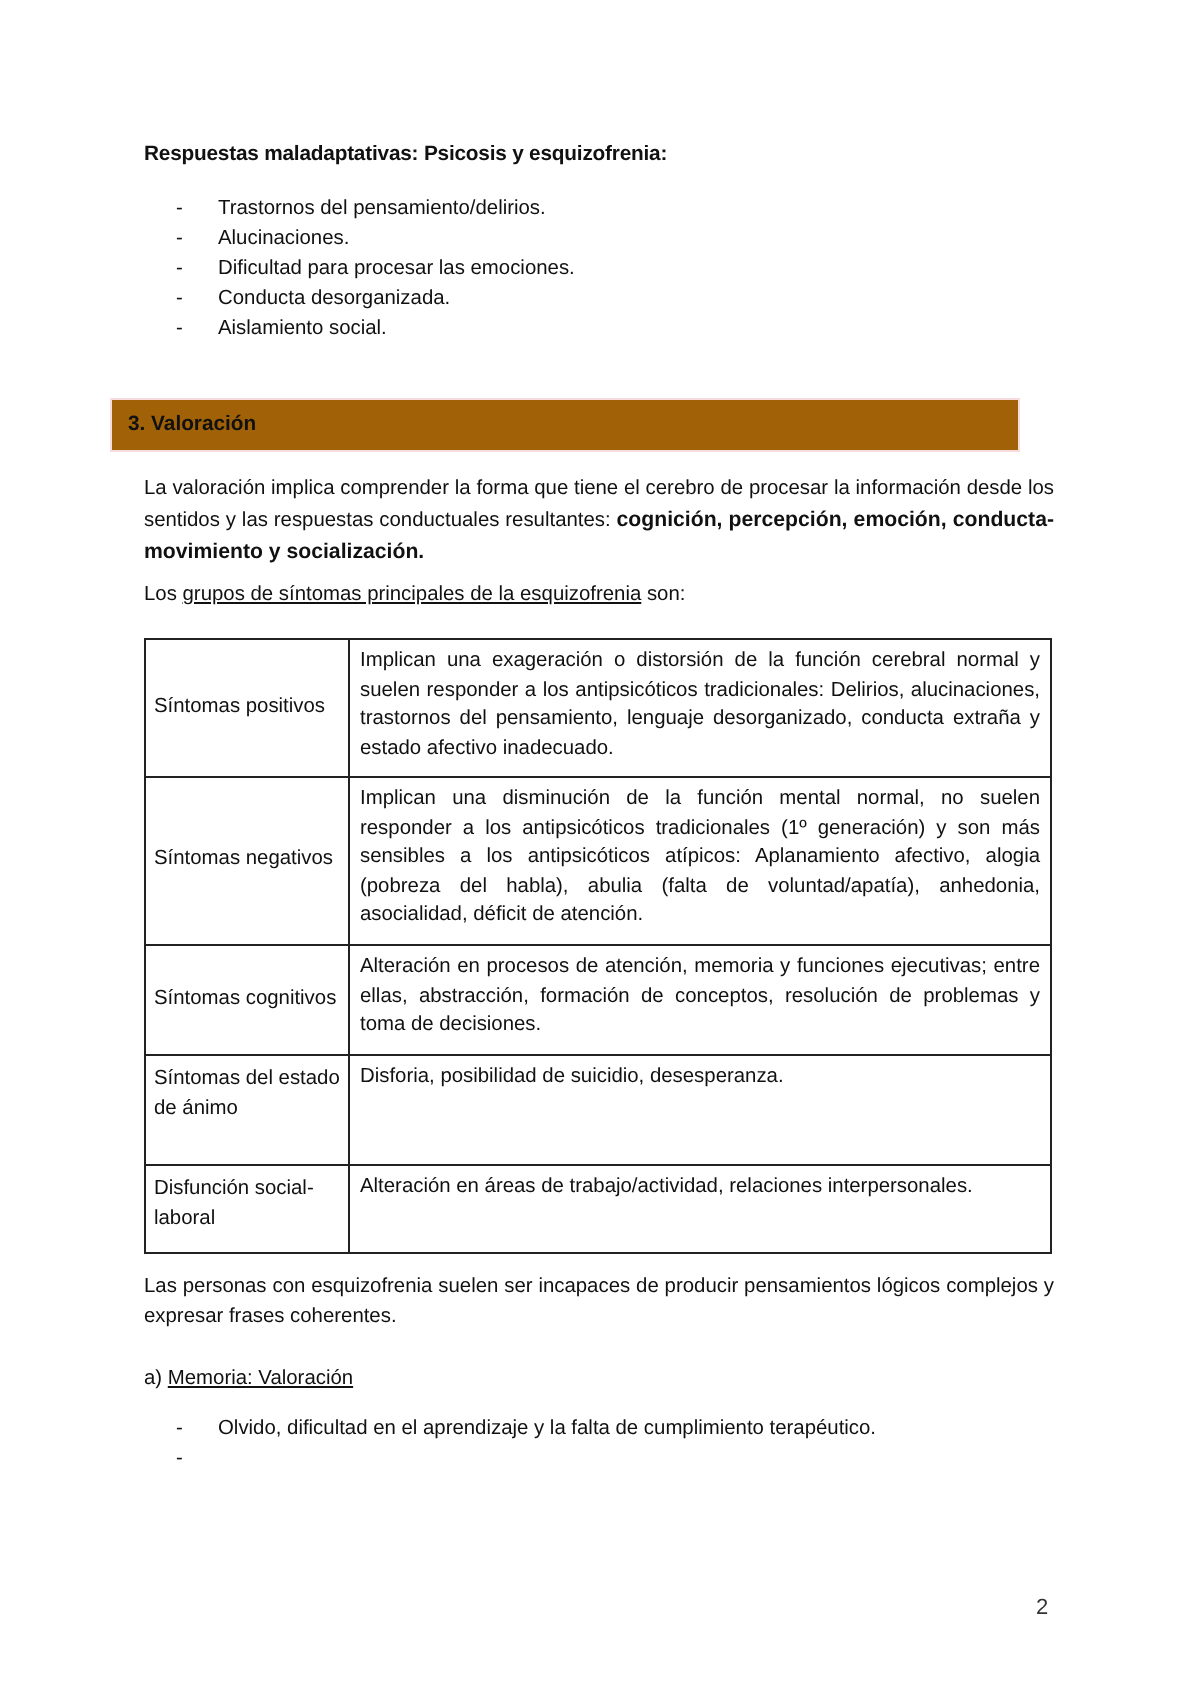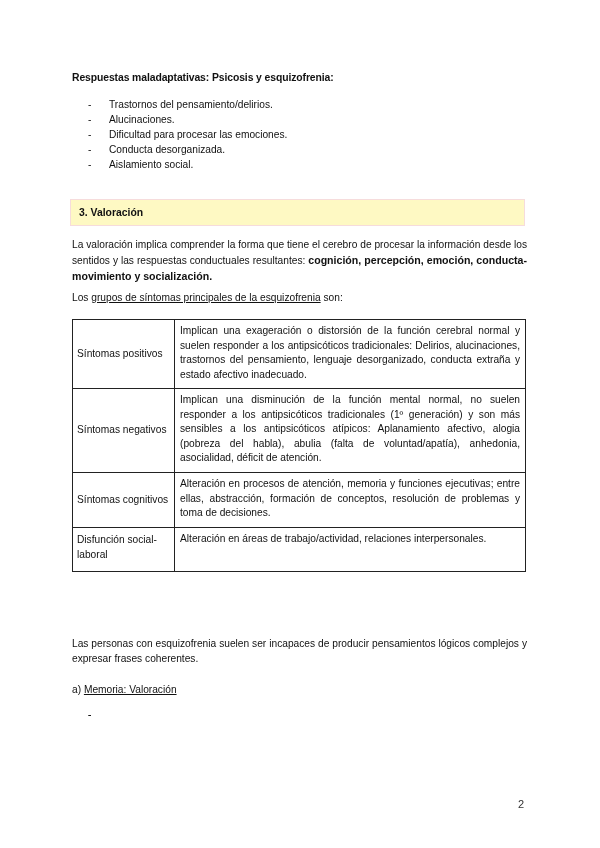--- a/index.html
+++ b/index.html
@@ -8,22 +8,22 @@
     font-family: "Liberation Sans", sans-serif; color: #111111;
     font-size: 10.2px; line-height: 14.6px;
   }
   .page { position: absolute; left: 0; top: 0; width: 600px; height: 724px; }
   .heading-bold { position: absolute; left: 72px; top: 71px; font-weight: bold; font-size: 10.4px; letter-spacing: -0.1px; }
   ul.dash-list { list-style: none; margin: 0; padding: 0; position: absolute; left: 88px; }
   ul.dash-list li { position: relative; padding-left: 21px; line-height: 15px; }
   ul.dash-list li .dash { position: absolute; left: 0; top: 0; }
   .list-1 { top: 97px; width: 420px; }
   .section-band {
-    position: absolute; left: 70px; top: 199px; width: 455px; height: 27px;
-    background: #fef9c3; border: 1px solid #f6dcdc; box-sizing: border-box;
+    position: absolute; left: 55px; top: 199px; width: 455px; height: 27px;
+    background: #a16207; border: 1px solid #f6dcdc; box-sizing: border-box;
   }
   .section-band span { position: absolute; left: 8px; top: 6px; font-weight: bold; font-size: 10.4px; }
   .para { position: absolute; left: 72px; width: 455px; text-align: justify; line-height: 14.8px; }
   .para b { font-weight: bold; font-size: 10.6px; }
   .p1 { top: 238px; }
   .p2 { top: 291px; }
   .u { text-decoration: underline; }
   table.sym {
     position: absolute; left: 72px; top: 319px; width: 454px;
     border-collapse: collapse; font-size: 10.2px; line-height: 14.6px;
@@ -71,31 +71,35 @@
       <td class="desc">Implican una exageración o distorsión de la función cerebral normal y suelen responder a los antipsicóticos tradicionales: Delirios, alucinaciones, trastornos del pensamiento, lenguaje desorganizado, conducta extraña y estado afectivo inadecuado.</td>
     </tr>
     <tr style="height:84px;">
       <td class="label">Síntomas negativos</td>
       <td class="desc">Implican una disminución de la función mental normal, no suelen responder a los antipsicóticos tradicionales (1º generación) y son más sensibles a los antipsicóticos atípicos: Aplanamiento afectivo, alogia (pobreza del habla), abulia (falta de voluntad/apatía), anhedonia, asocialidad, déficit de atención.</td>
     </tr>
     <tr style="height:55px;">
       <td class="label">Síntomas cognitivos</td>
       <td class="desc">Alteración en procesos de atención, memoria y funciones ejecutivas; entre ellas, abstracción, formación de conceptos, resolución de problemas y toma de decisiones.</td>
     </tr>
+    <tr style="height:55px;">
+      <td class="label top">Síntomas del estado de ánimo</td>
+      <td class="desc">Disforia, posibilidad de suicidio, desesperanza.</td>
+    </tr>
     <tr style="height:44px;">
       <td class="label top">Disfunción social-laboral</td>
       <td class="desc">Alteración en áreas de trabajo/actividad, relaciones interpersonales.</td>
     </tr>
   </tbody>
     </table>
 
   <div class="para p3">Las personas con esquizofrenia suelen ser incapaces de producir pensamientos lógicos complejos y expresar frases coherentes.</div>
 
   <div class="para p4"><span>a) </span><span class="u">Memoria: Valoración</span></div>
 
   <ul class="dash-list list-2">
-    <li><span class="dash">-</span></li>
+    <li><span class="dash">-</span><span>Olvido, dificultad en el aprendizaje y la falta de cumplimiento terapéutico.</span></li>
     <li><span class="dash">-</span></li>
   </ul>
 
   <div class="page-number">2</div>
 
 </div>
 
 </body></html>

